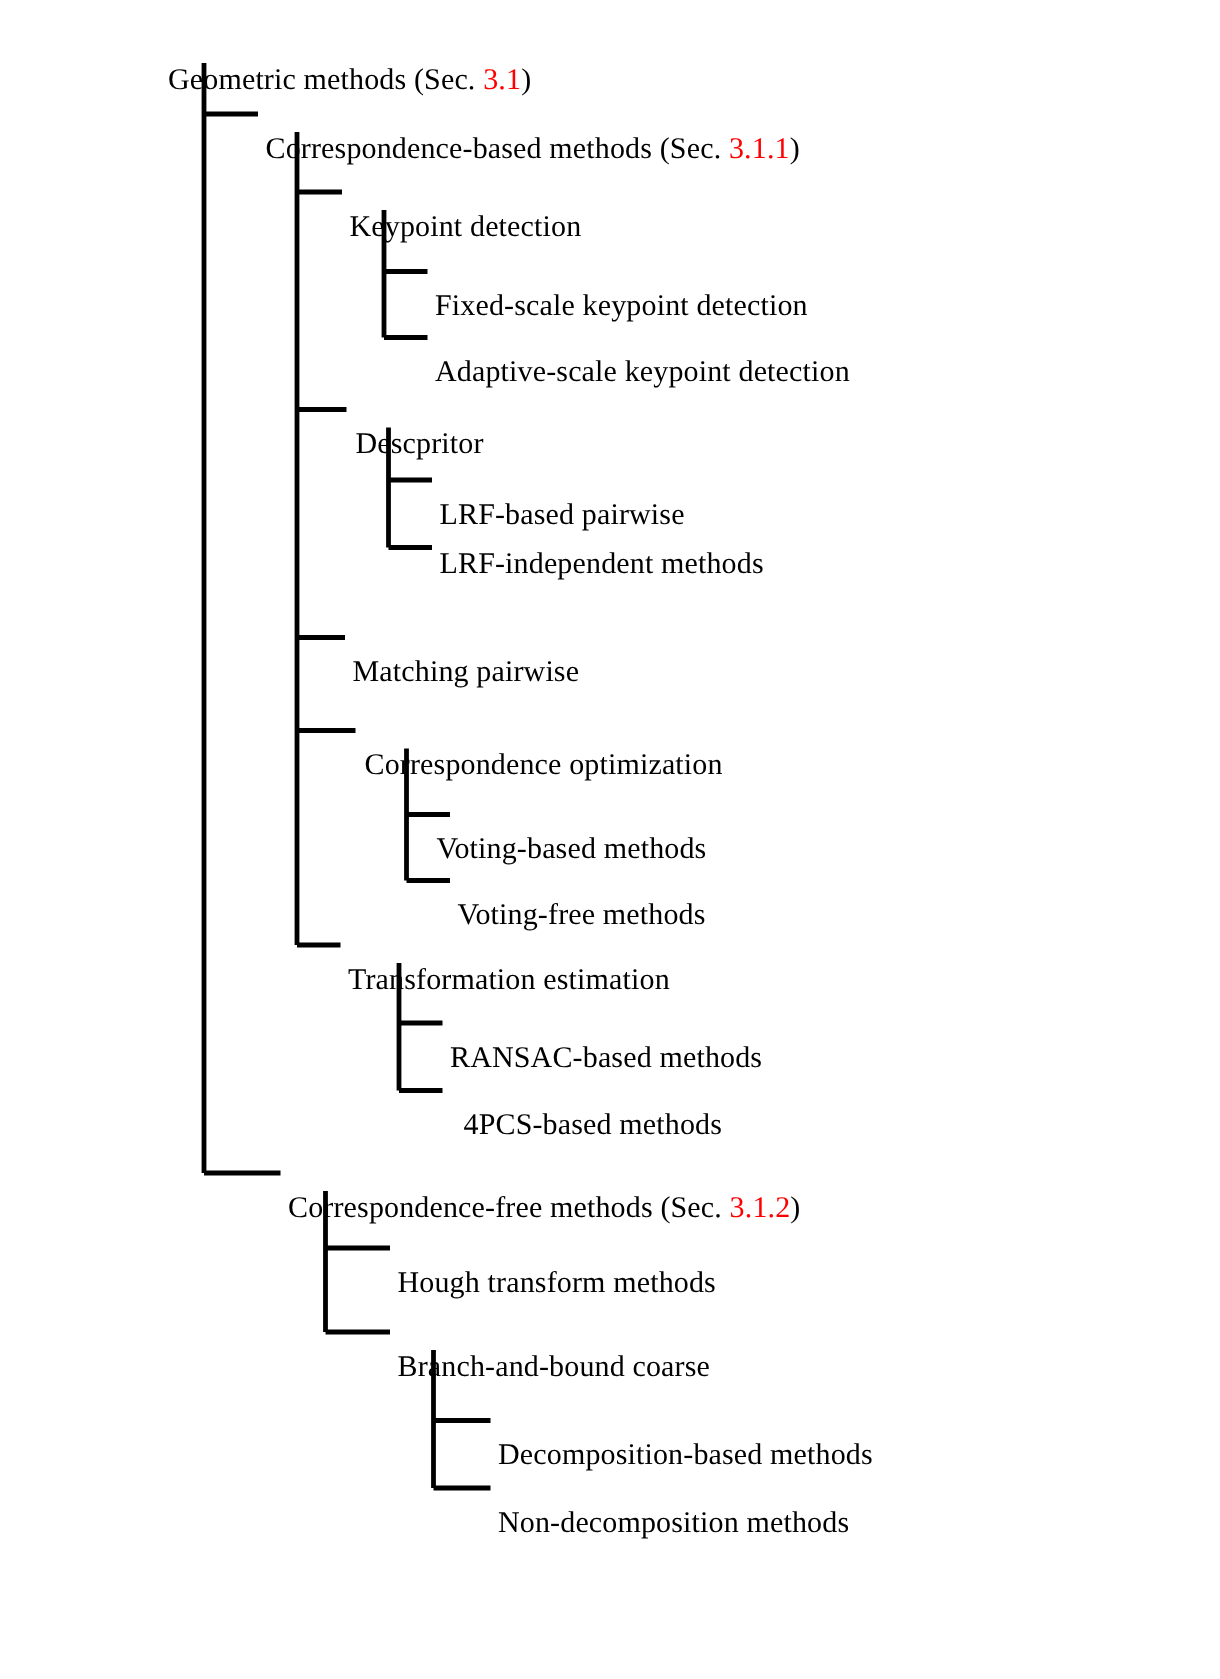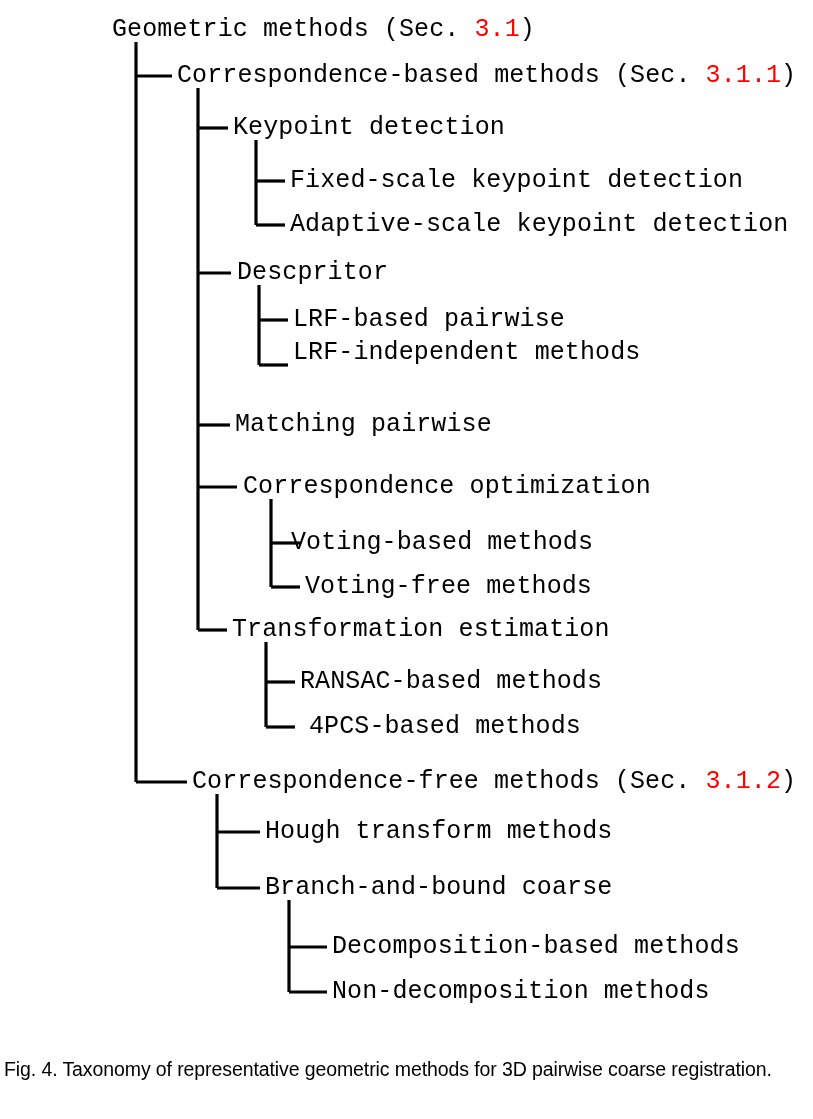--- a/index.html
+++ b/index.html
@@ -25,26 +25,27 @@
   #tree-svg {
     position: absolute;
     left: 0;
     top: 0;
     width: 813px;
     height: 1030px;
     display: block;
   }
   .node-label {
     position: absolute;
-    font-family: Liberation Mono, monospace;
-    font-size: 25px;
+    font-family: Liberation Serif, serif;
+    font-size: 20px;
     line-height: 25px;
     white-space: nowrap;
     color: #000000;
     letter-spacing: 0.1px;
+    margin-top: 24px;
   }
   .sec-red {
     color: #ff0000;
   }
   #figure-caption {
     position: absolute;
     left: 4px;
     top: 1056px;
     width: 806px;
     font-family: "Liberation Sans", "DejaVu Sans", sans-serif;
@@ -109,15 +110,14 @@
       <div class="node-label" style="left: 232px; top: 617px;"><span>Transformation estimation</span></div>
       <div class="node-label" style="left: 300px; top: 669px;"><span>RANSAC-based methods</span></div>
       <div class="node-label" style="left: 309px; top: 714px;"><span>4PCS-based methods</span></div>
       <div class="node-label" style="left: 192px; top: 769px;"><span>Correspondence-free methods (Sec. </span><span class="sec-red">3.1.2</span><span>)</span></div>
       <div class="node-label" style="left: 265px; top: 819px;"><span>Hough transform methods</span></div>
       <div class="node-label" style="left: 265px; top: 875px;"><span>Branch-and-bound coarse</span></div>
       <div class="node-label" style="left: 332px; top: 934px;"><span>Decomposition-based methods</span></div>
       <div class="node-label" style="left: 332px; top: 979px;"><span>Non-decomposition methods</span></div>
     </div>
 
-  <div id="figure-caption">Fig. 4. Taxonomy of representative geometric methods for 3D pairwise coarse registration.</div>
 
 </div>
 
 </body></html>

